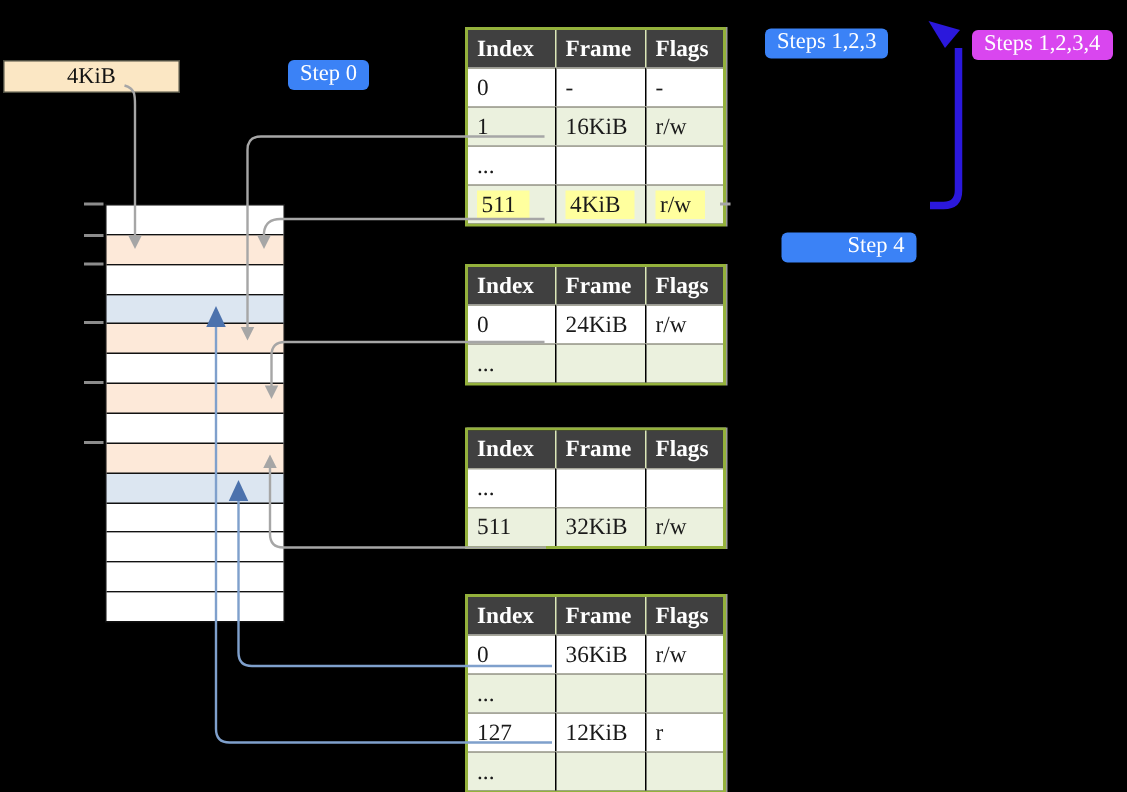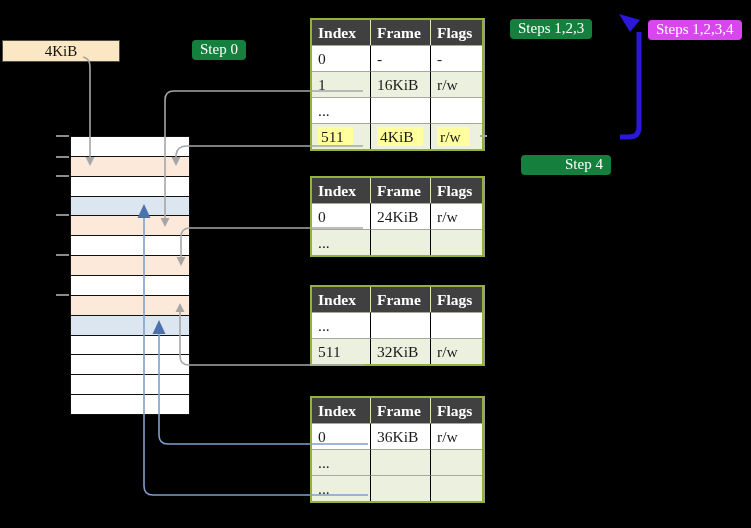--- a/index.html
+++ b/index.html
@@ -7,21 +7,21 @@
   #canvas{position:relative;width:751px;height:528px;background:#000;overflow:hidden;}
 
   
   .frame-size-label{position:absolute;left:2px;top:40px;width:116px;height:20px;
     background:#FBE7C4;border:1px solid #4d4d40;color:#111;font-size:15px;
     text-align:center;line-height:20px;}
 
   
   .badge{position:absolute;color:#fff;font-size:15px;line-height:17px;
     padding:1px 8px 2px 8px;border-radius:4px;white-space:nowrap;}
-  .badge.red{background:#15803d;}
+  .badge.red{background:#3b82f6;}
   .badge.blue{background:#d946ef;}
   #badge-step0{left:192px;top:40px;}
   #badge-steps123{left:510px;top:19px;}
   #badge-steps1234{left:648px;top:20px;}
   #badge-step4{left:521px;top:155px;padding-left:44px;}
 
   
   .mem-col{position:absolute;left:70px;top:136px;width:118px;height:277px;
     border:1px solid #111;display:flex;flex-direction:column;}
   .mem-row{flex:1;border-bottom:1px solid #111;}
@@ -190,20 +190,25 @@
     <tr class="plain">
       <td>0</td>
       <td>36KiB</td>
       <td>r/w</td>
     </tr>
     <tr class="shaded">
       <td>...</td>
       <td></td>
       <td></td>
     </tr>
+    <tr class="plain">
+      <td>127</td>
+      <td>12KiB</td>
+      <td>r</td>
+    </tr>
     <tr class="shaded">
       <td>...</td>
       <td></td>
       <td></td>
     </tr>
   </tbody>
     </table>
 
   <svg id="overlay" viewBox="0 0 751 528">
 

